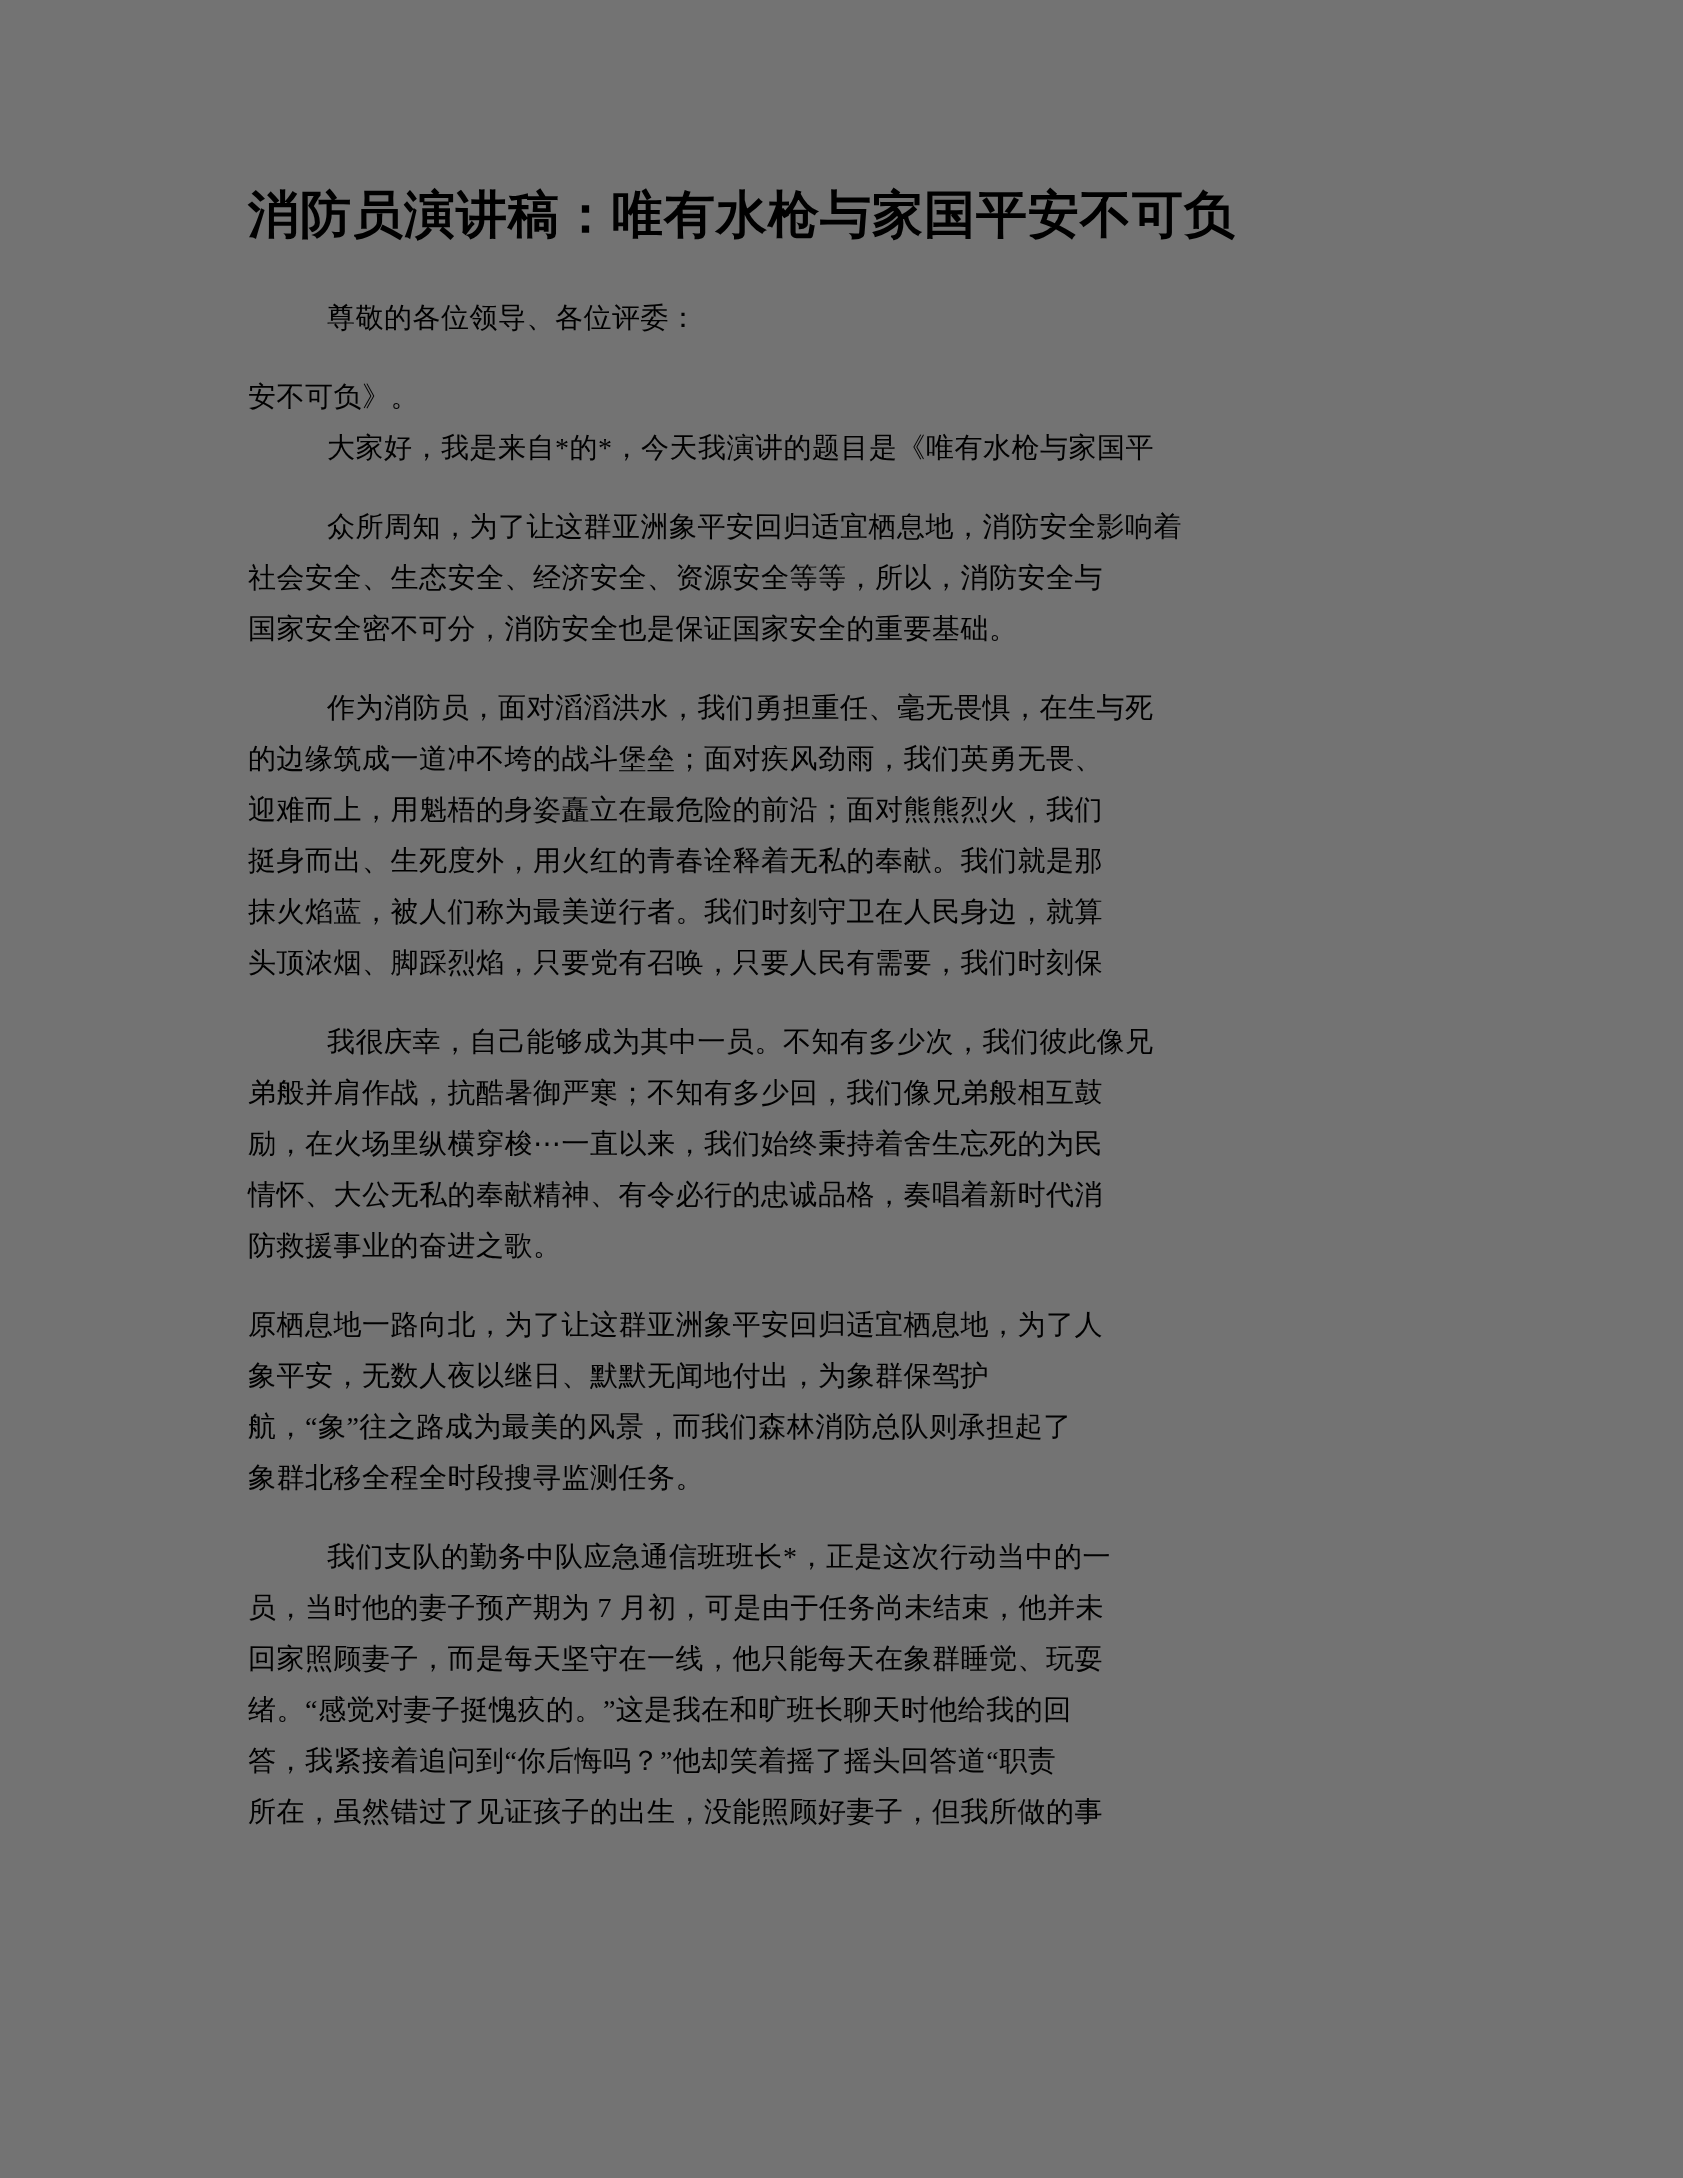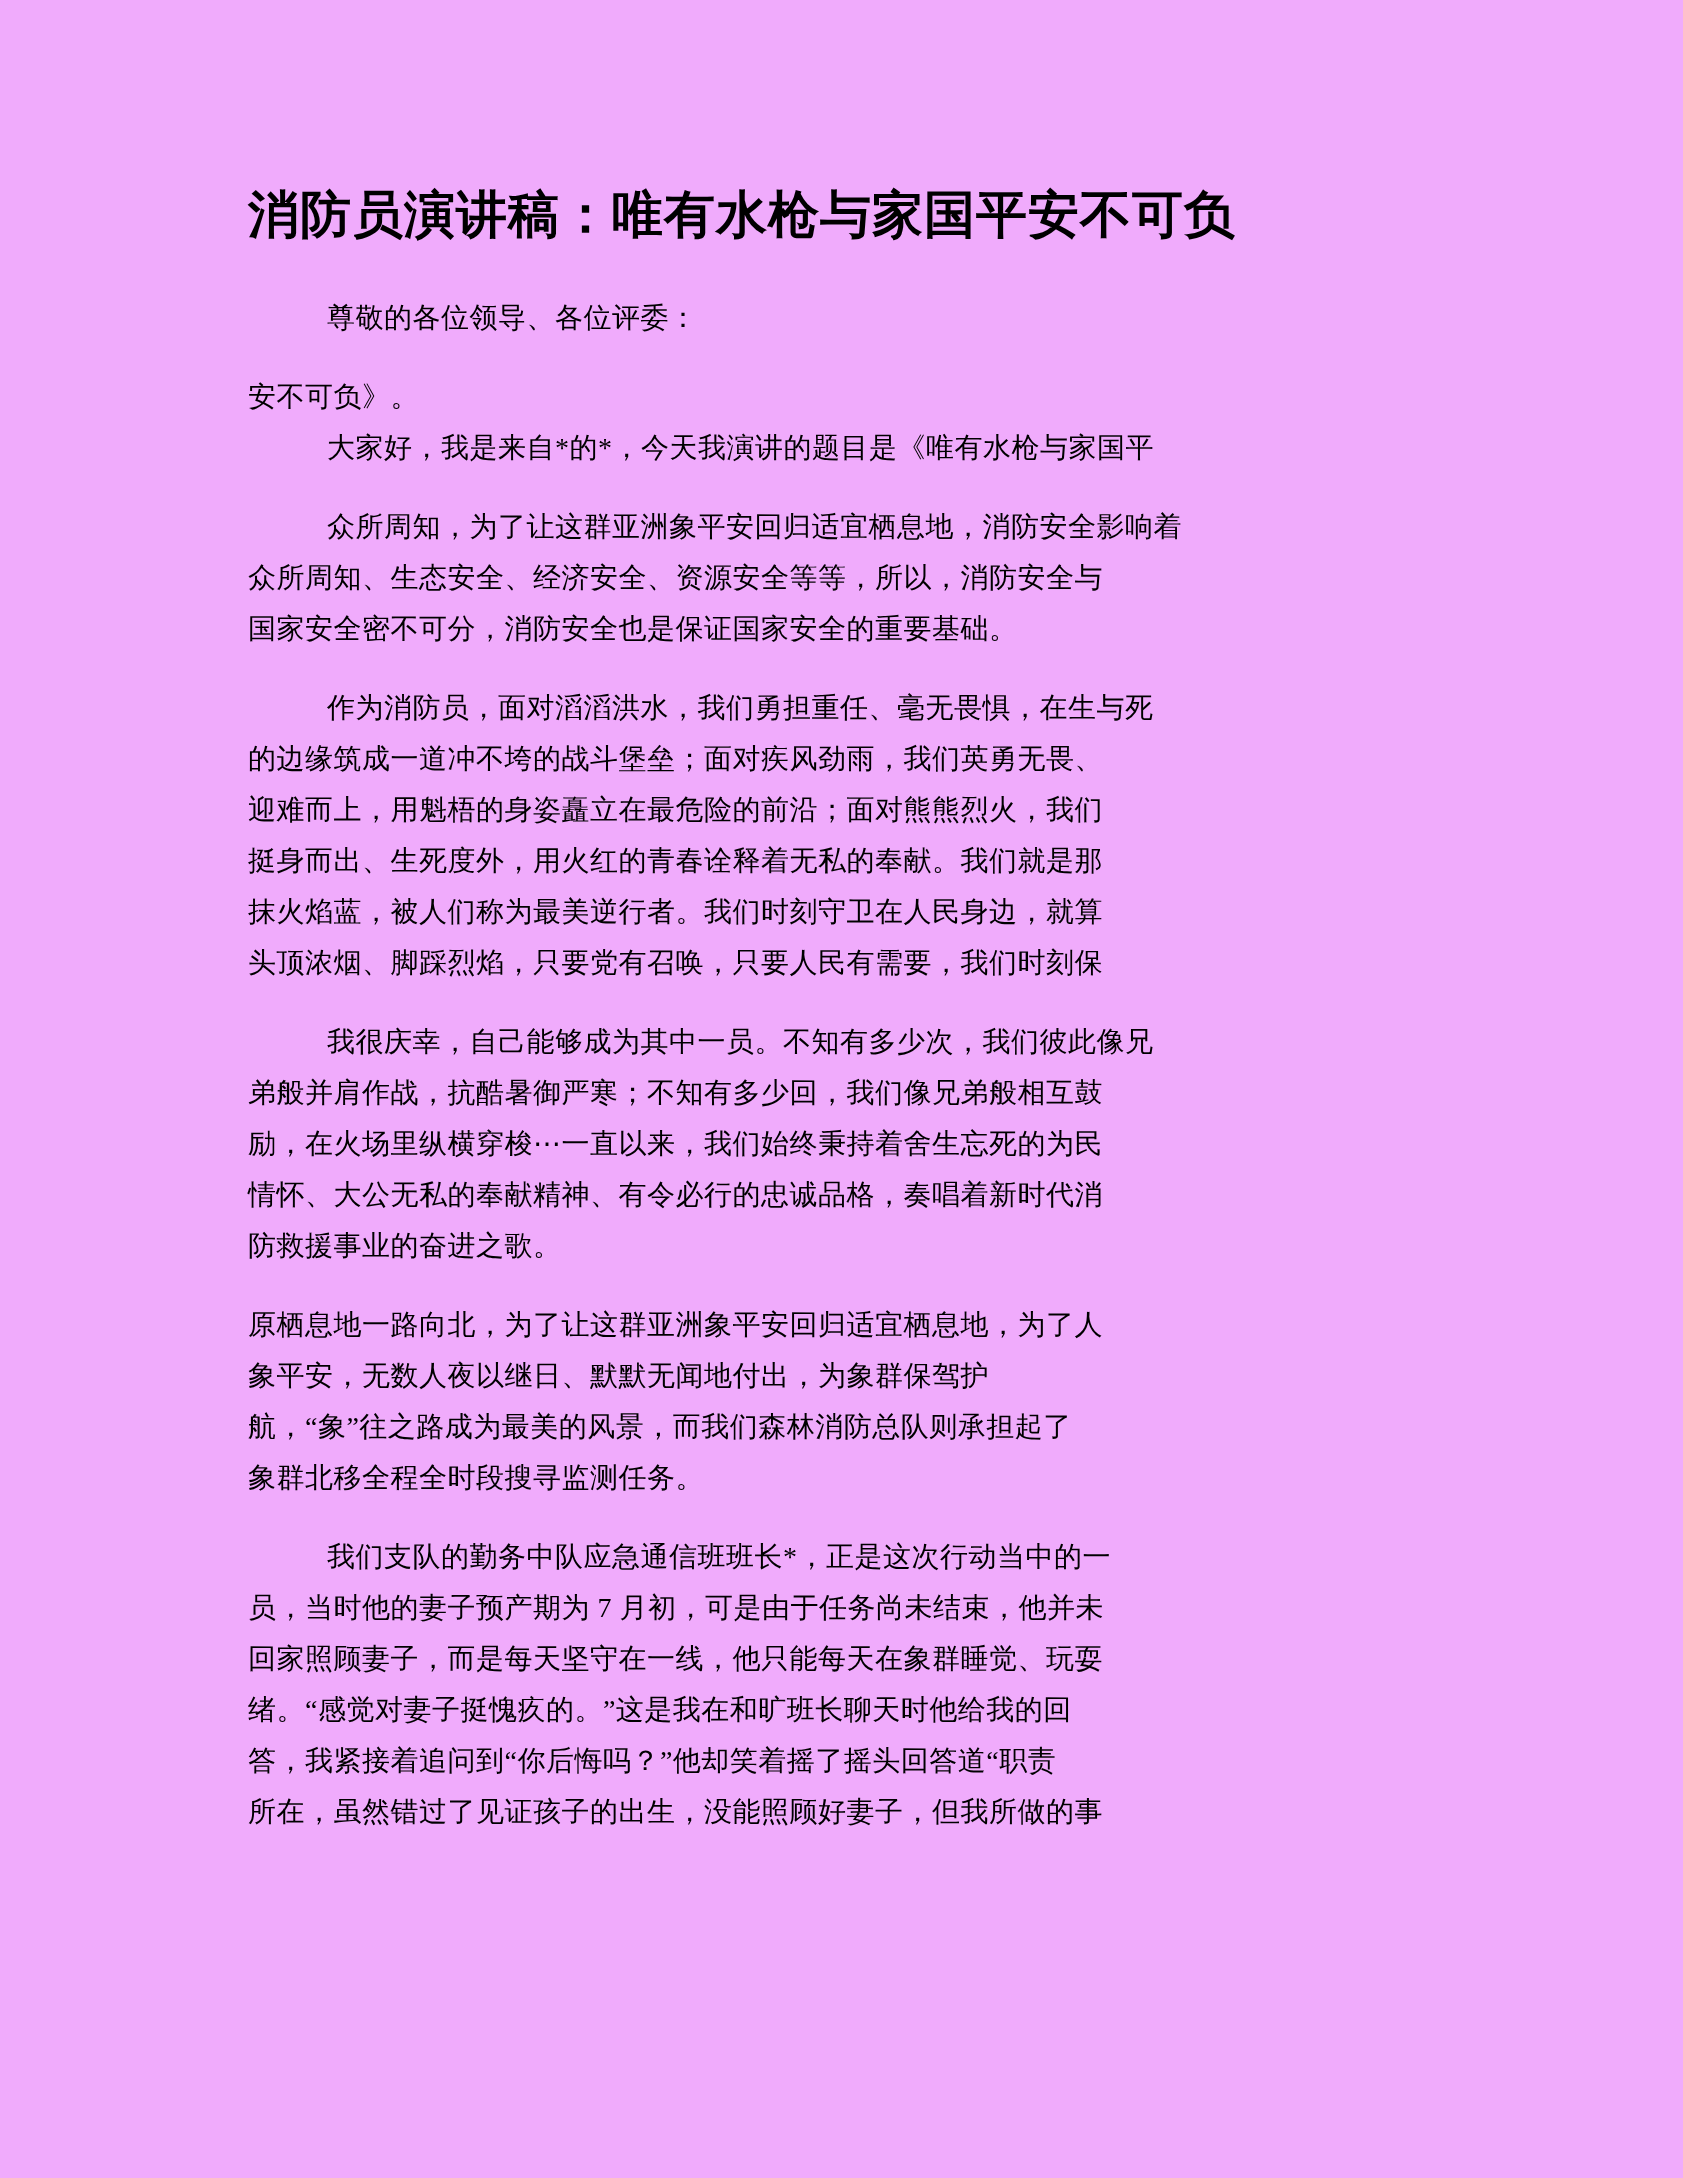--- a/index.html
+++ b/index.html
@@ -4,21 +4,21 @@
 <style>
   html, body {
     margin: 0;
     padding: 0;
     background: #ffffff;
   }
   .page {
     position: relative;
     width: 1683px;
     height: 2178px;
-    background: #f0abfc;
+    background: #737373;
     box-sizing: border-box;
     padding: 183px 248px 0 248px;
     overflow: hidden;
     color: #000000;
   }
   .doc-title {
     font-family: "Liberation Sans", "DejaVu Sans", sans-serif;
     font-weight: 700;
     font-size: 51px;
     line-height: 63px;
@@ -51,21 +51,21 @@
   <main class="content">
       <div class="para">
         <div class="line first">尊敬的各位领导、各位评委：</div>
       </div>
       <div class="para">
         <div class="line">安不可负》。</div>
         <div class="line first">大家好，我是来自*的*，今天我演讲的题目是《唯有水枪与家国平</div>
       </div>
       <div class="para">
         <div class="line first">众所周知，为了让这群亚洲象平安回归适宜栖息地，消防安全影响着</div>
-        <div class="line">众所周知、生态安全、经济安全、资源安全等等，所以，消防安全与</div>
+        <div class="line">社会安全、生态安全、经济安全、资源安全等等，所以，消防安全与</div>
         <div class="line">国家安全密不可分，消防安全也是保证国家安全的重要基础。</div>
       </div>
       <div class="para">
         <div class="line first">作为消防员，面对滔滔洪水，我们勇担重任、毫无畏惧，在生与死</div>
         <div class="line">的边缘筑成一道冲不垮的战斗堡垒；面对疾风劲雨，我们英勇无畏、</div>
         <div class="line">迎难而上，用魁梧的身姿矗立在最危险的前沿；面对熊熊烈火，我们</div>
         <div class="line">挺身而出、生死度外，用火红的青春诠释着无私的奉献。我们就是那</div>
         <div class="line">抹火焰蓝，被人们称为最美逆行者。我们时刻守卫在人民身边，就算</div>
         <div class="line">头顶浓烟、脚踩烈焰，只要党有召唤，只要人民有需要，我们时刻保</div>
       </div>

